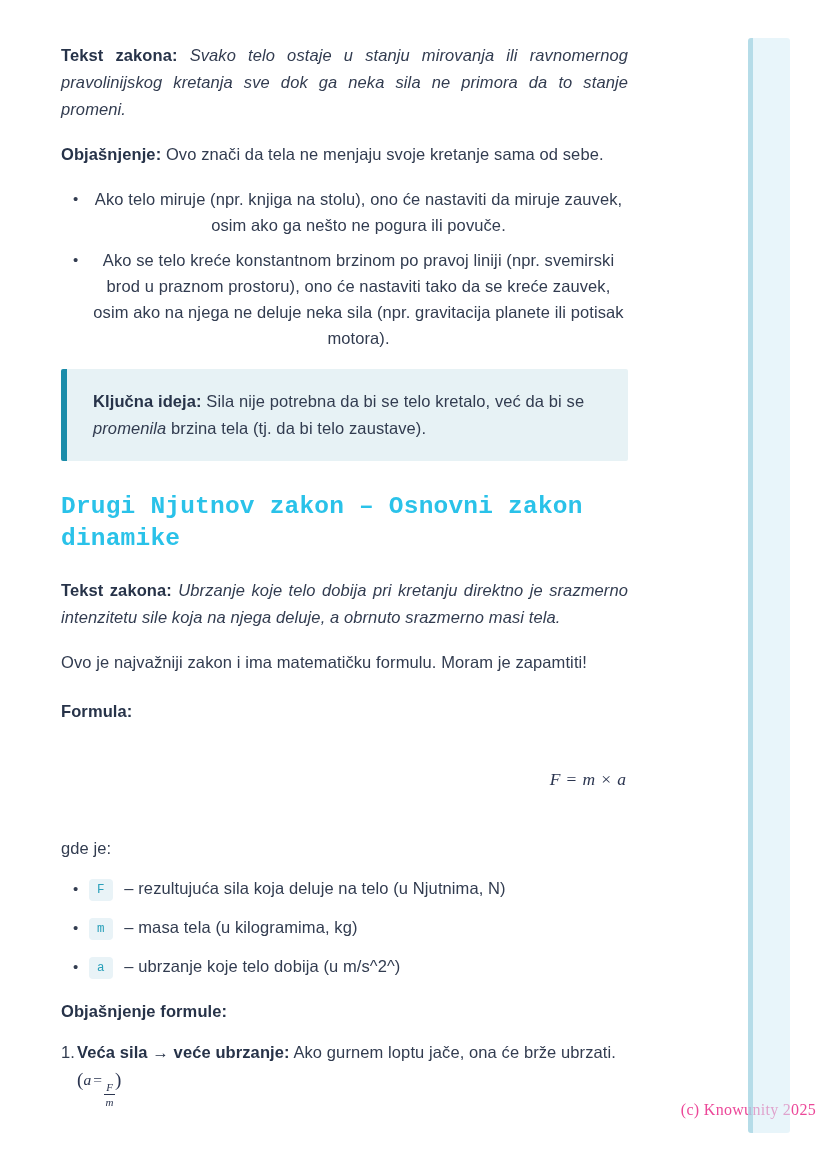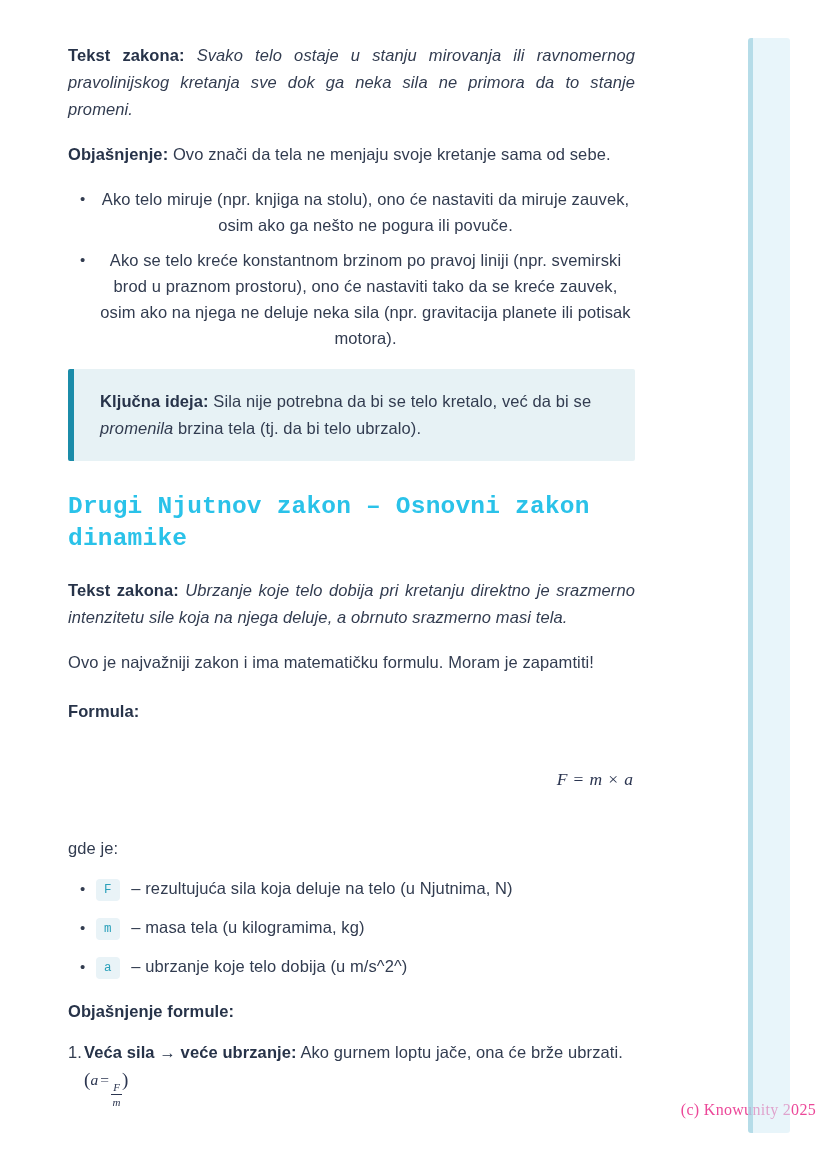--- a/index.html
+++ b/index.html
@@ -3,21 +3,21 @@
 <meta charset="utf-8">
 <style>
   html,body{margin:0;padding:0;}
   body{
     width:828px;height:1171px;background:#ffffff;
     font-family:"Liberation Sans",sans-serif;
     color:#323c50;position:relative;overflow:hidden;
   }
   .page{position:absolute;inset:0;background:#ffffff;}
   .content{
-    position:absolute;left:68px;top:0;width:567px;
+    position:absolute;left:61px;top:0;width:567px;
     font-size:16.5px;line-height:27px;letter-spacing:0.1px;
   }
   p{margin:0 0 18px 0;}
   .just{text-align:justify;}
   .first{margin-top:42px;}
   strong{font-weight:700;color:#273349;}
   em{font-style:italic;}
   ul{list-style:none;margin:0 0 18px 0;padding:0 0 0 28px;}
   ul.b1 li{position:relative;margin:0 0 9px 0;line-height:26px;text-align:center;}
   ul.b1 li::before{content:"•";position:absolute;left:-16px;top:0;font-size:15px;}
@@ -79,21 +79,21 @@
     <p class="just first"><strong>Tekst zakona:</strong> <em>Svako telo ostaje u stanju mirovanja ili ravnomernog pravolinijskog kretanja sve dok ga neka sila ne primora da to stanje promeni.</em></p>
 
     <p class="just"><strong>Objašnjenje:</strong> <span>Ovo znači da tela ne menjaju svoje kretanje sama od sebe.</span></p>
 
     <ul class="b1">
       <li><span>Ako telo miruje (npr. knjiga na stolu), ono će nastaviti da miruje zauvek, osim ako ga nešto ne pogura ili povuče.</span></li>
       <li><span>Ako se telo kreće konstantnom brzinom po pravoj liniji (npr. svemirski brod u praznom prostoru), ono će nastaviti tako da se kreće zauvek, osim ako na njega ne deluje neka sila (npr. gravitacija planete ili potisak motora).</span></li>
     </ul>
 
 
-    <div class="callout"><strong>Ključna ideja:</strong><span> Sila nije potrebna da bi se telo kretalo, već da bi se </span><em>promenila</em><span> brzina tela (tj. da bi telo ubrzalo).</span></div>
+    <div class="callout"><strong>Ključna ideja:</strong><span> Sila nije potrebna da bi se telo kretalo, već da bi se </span><em>promenila</em><span> brzina tela (tj. da bi telo zaustave).</span></div>
 
     <h2>Drugi Njutnov zakon – Osnovni zakon dinamike</h2>
 
     <p class="just"><strong>Tekst zakona:</strong> <em>Ubrzanje koje telo dobija pri kretanju direktno je srazmerno intenzitetu sile koja na njega deluje, a obrnuto srazmerno masi tela.</em></p>
 
     <p class="intro">Ovo je najvažniji zakon i ima matematičku formulu. Moram je zapamtiti!</p>
 
     <p class="formula-label"><strong>Formula:</strong></p>
 
     <div class="formula"><span class="mvar">F</span><span class="mop">=</span><span class="mvar">m</span><span class="mop">×</span><span class="mvar">a</span></div>

